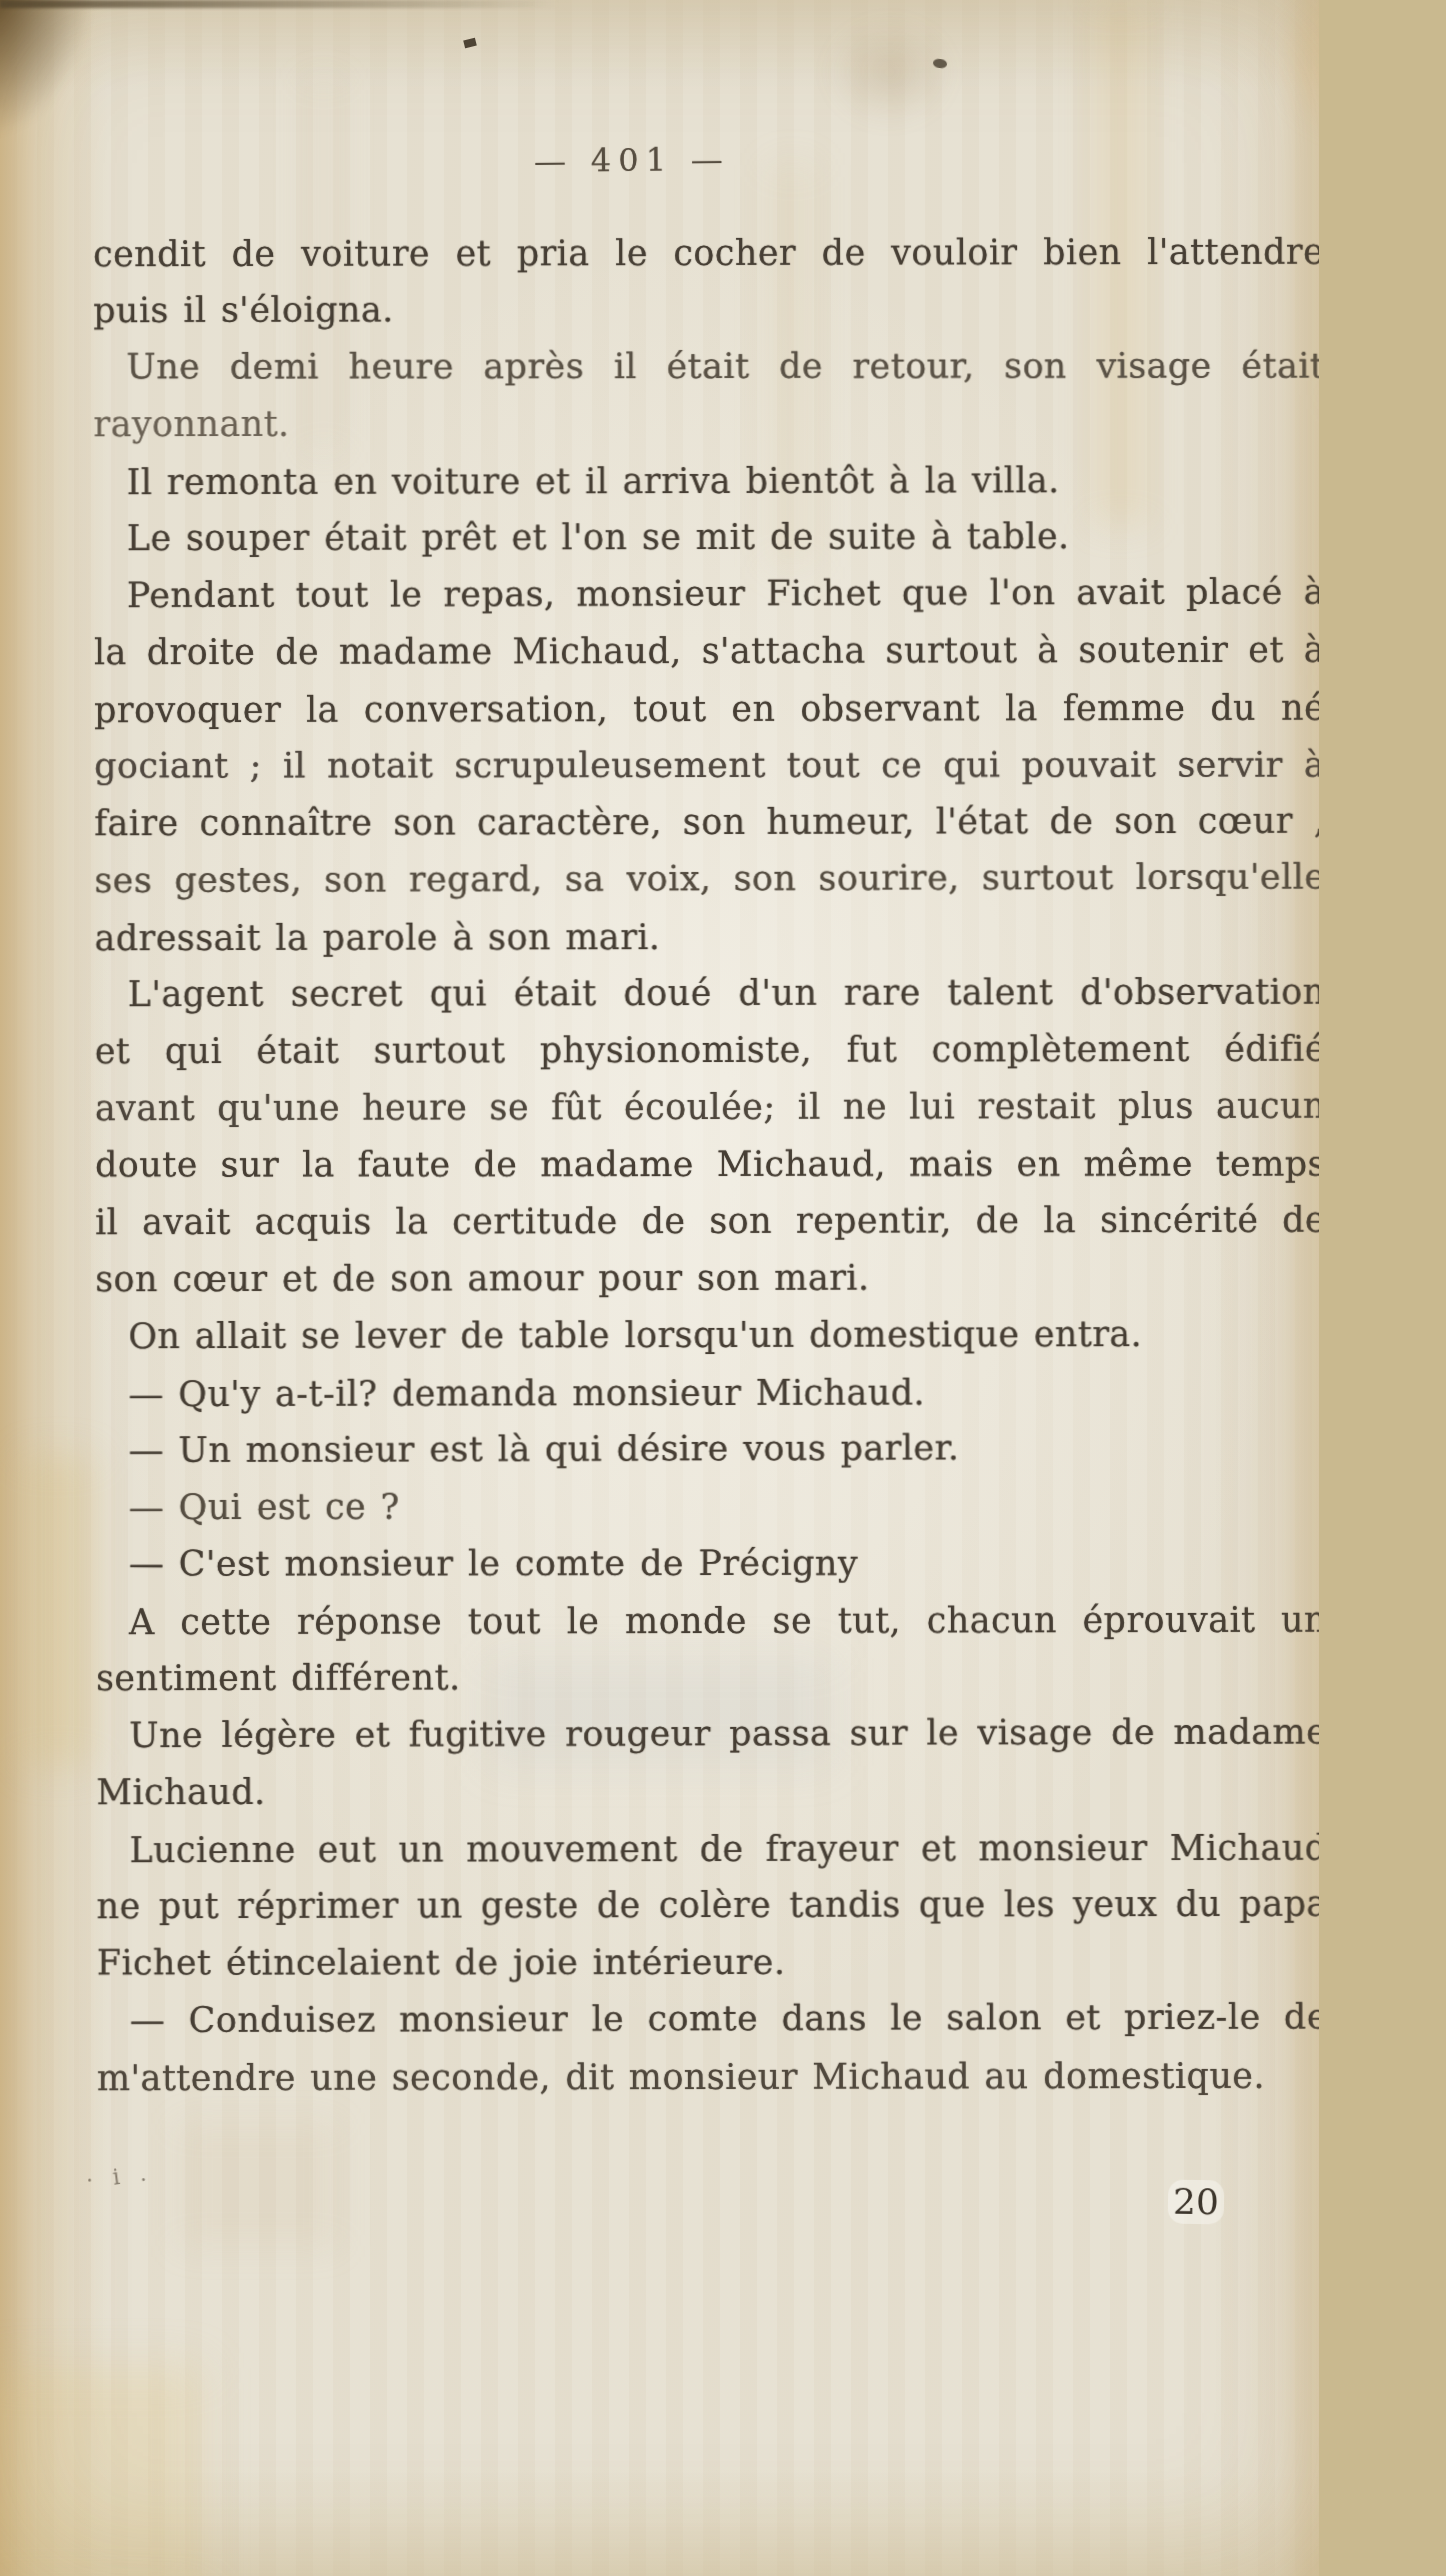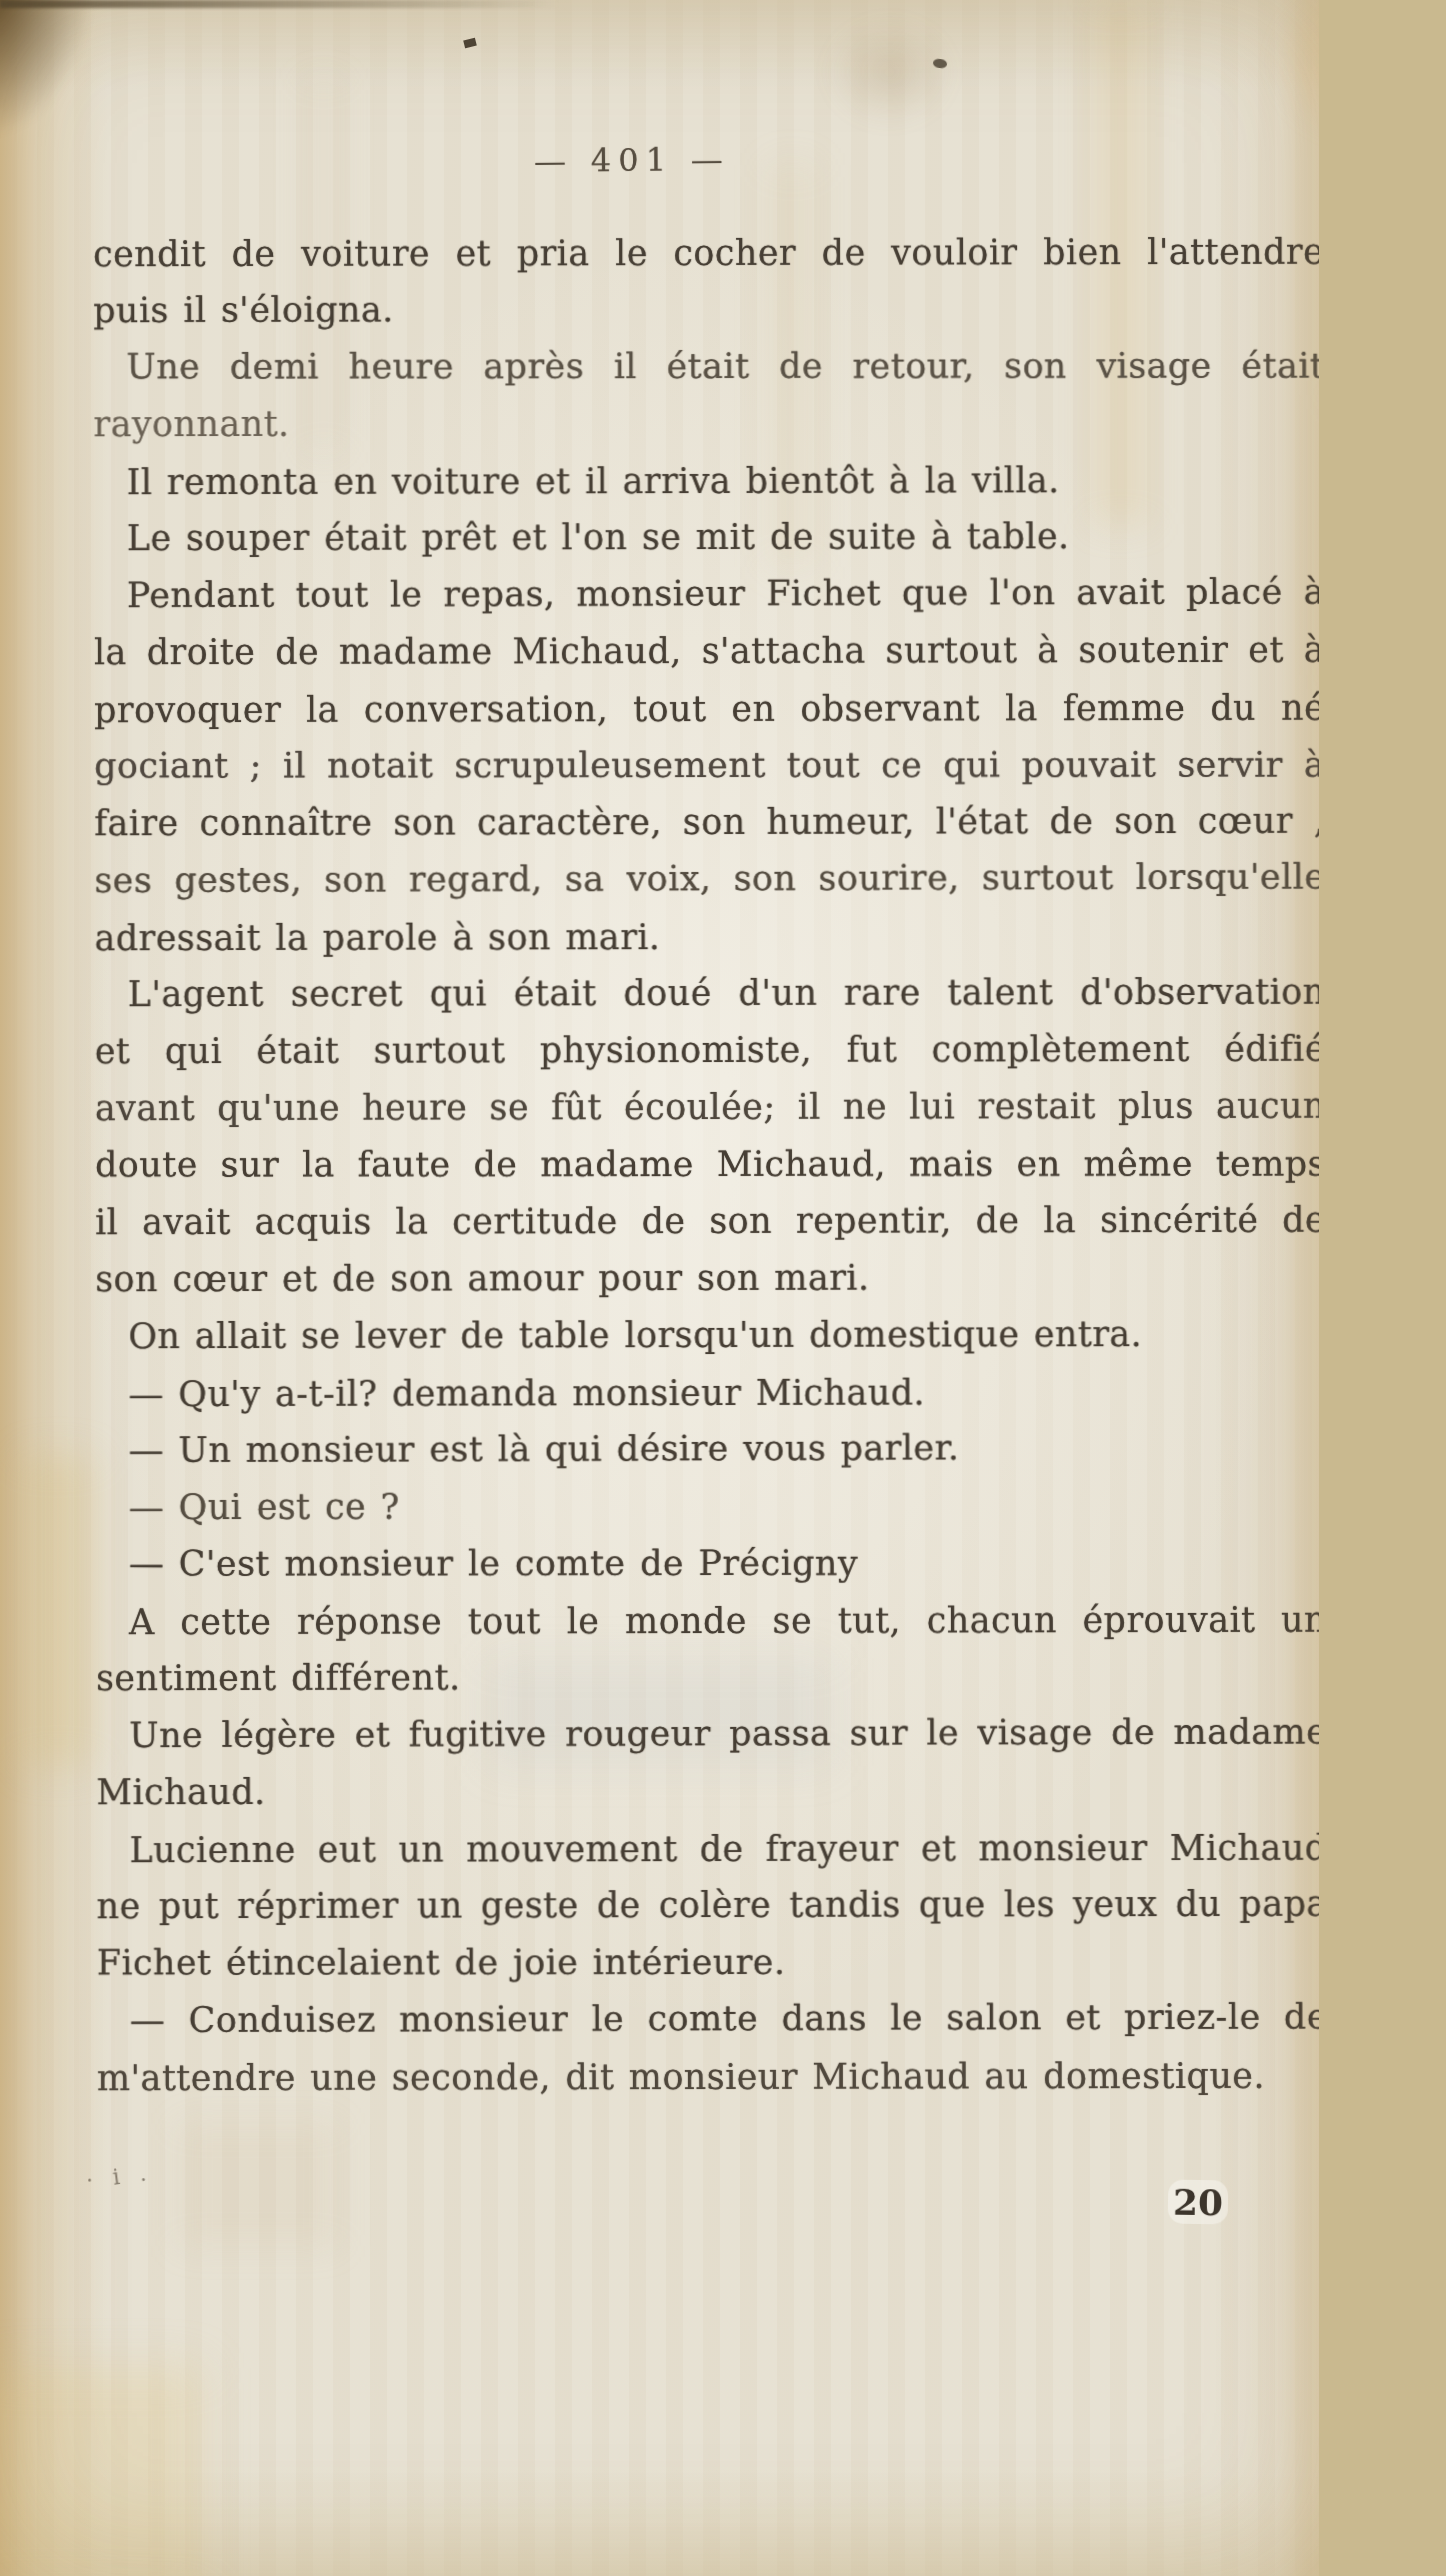--- a/index.html
+++ b/index.html
@@ -57,21 +57,21 @@
   .line:nth-child(10) { color:#504840; }
   .line:nth-child(12) { color:#554d41; }
   .line:nth-child(16) { color:#4e463c; }
   .line:nth-child(23) { color:#564e42; }
   .line:nth-child(33) { color:#4f473c; }
   .line:nth-child(4n+1) { transform:translateY(0.7px); }
   .line:nth-child(5n+2) { transform:translateY(-0.7px) rotate(-.06deg); }
   .line:nth-child(7n+3) { transform:rotate(.07deg); }
 
   .signature {
-    position:absolute; left:1168px; top:2180px; font-weight:700; font-size:36px; line-height:44px;
+    position:absolute; left:1168px; top:2180px; font-weight:400; font-size:36px; line-height:44px;
     color:#3c352c; filter:blur(0.4px); transform:rotate(.8deg);
     background:rgba(248,246,240,.55); padding:0 5px; border-radius:15px;
   }
   .artifact {
     position:absolute; left:86px; top:2164px; font-size:21.5px; color:rgba(85,74,60,.65);
     letter-spacing:6.5px; transform:rotate(-7deg); filter:blur(0.6px);
   }
 </style>
 </head>
 <body>

